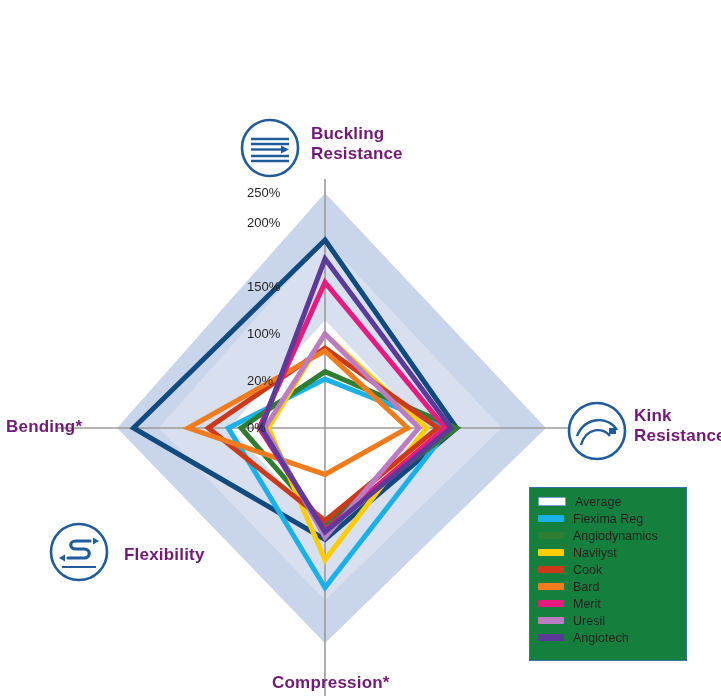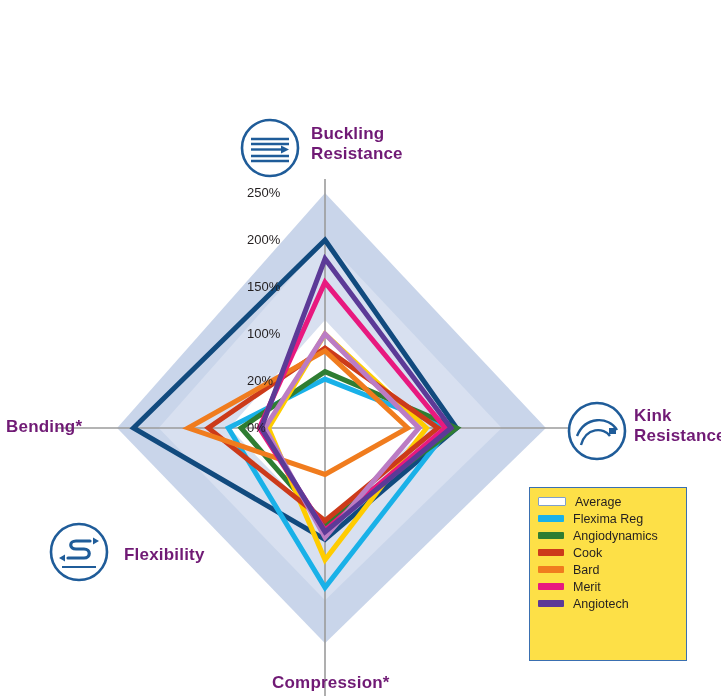--- a/index.html
+++ b/index.html
@@ -37,21 +37,21 @@
     font-size:13px;
     font-family:"Liberation Sans", sans-serif;
     white-space:nowrap;
   }
 
   #legend{
     position:absolute;
     left:529px;top:487px;
     width:158px;height:174px;
     border:1px solid #3a6fb0;
-    background:#fde047;
+    background:#15803d;
     box-sizing:border-box;
     padding:5px 6px 4px 6px;
   }
   .legend-row{
     display:flex;align-items:center;
     height:17px;
   }
   .legend-swatch{
     width:26px;height:7px;
     margin-right:9px;margin-left:2px;
@@ -90,21 +90,21 @@
         <polygon points="325.0,334.0 419.0,428.0 325.0,537.5 264.8,428.0" fill="none" stroke="#bb7cc4" stroke-width="5" stroke-linejoin="miter"></polygon>
         <polygon points="325.0,258.8 451.0,428.0 325.0,531.9 261.2,428.0" fill="none" stroke="#5c3a97" stroke-width="5" stroke-linejoin="miter"></polygon>
       </g>
   </svg>
 
   <div id="tick-group">
       <div class="tick-label" style="left: 247px; top: 420px; width: 70px;">0%</div>
       <div class="tick-label" style="left: 247px; top: 373px; width: 70px;">20%</div>
       <div class="tick-label" style="left: 247px; top: 326px; width: 70px;">100%</div>
       <div class="tick-label" style="left: 247px; top: 279px; width: 70px;">150%</div>
-      <div class="tick-label" style="left: 247px; top: 232px; width: 70px;">200%</div>
+      <div class="tick-label" style="left: 247px; top: 215px; width: 70px;">200%</div>
       <div class="tick-label" style="left: 247px; top: 185px; width: 70px;">250%</div>
     </div>
 
   <div class="axis-icon" style="left:239px;top:117px;">
     <svg width="62" height="62" viewBox="0 0 62 62">
       <circle cx="31" cy="31" r="28" fill="#ffffff" stroke="#1f5c99" stroke-width="2.6"></circle>
       <line x1="12" y1="22" x2="50" y2="22" stroke="#1f5c99" stroke-width="2.4"></line>
       <line x1="12" y1="27" x2="50" y2="27" stroke="#1f5c99" stroke-width="2.4"></line>
       <line x1="12" y1="32.5" x2="44" y2="32.5" stroke="#1f5c99" stroke-width="2.4"></line>
       <polygon points="42,28.5 50,32.5 42,36.5" fill="#1f5c99"></polygon>
@@ -148,30 +148,38 @@
       </div>
       <div class="legend-row">
         <span class="legend-swatch" style="background: rgb(25, 177, 232);"></span>
         <span class="legend-text">Flexima Reg</span>
       </div>
       <div class="legend-row">
         <span class="legend-swatch" style="background: rgb(47, 125, 50);"></span>
         <span class="legend-text">Angiodynamics</span>
       </div>
       <div class="legend-row">
+        <span class="legend-swatch" style="background: rgb(255, 204, 0);"></span>
+        <span class="legend-text">Navilyst</span>
+      </div>
+      <div class="legend-row">
         <span class="legend-swatch" style="background: rgb(204, 58, 26);"></span>
         <span class="legend-text">Cook</span>
       </div>
       <div class="legend-row">
         <span class="legend-swatch" style="background: rgb(240, 124, 30);"></span>
         <span class="legend-text">Bard</span>
       </div>
       <div class="legend-row">
         <span class="legend-swatch" style="background: rgb(232, 25, 127);"></span>
         <span class="legend-text">Merit</span>
       </div>
       <div class="legend-row">
+        <span class="legend-swatch" style="background: rgb(187, 124, 196);"></span>
+        <span class="legend-text">Uresil</span>
+      </div>
+      <div class="legend-row">
         <span class="legend-swatch" style="background: rgb(92, 58, 151);"></span>
         <span class="legend-text">Angiotech</span>
       </div>
     </div>
 
 </div>
 
 </body></html>

